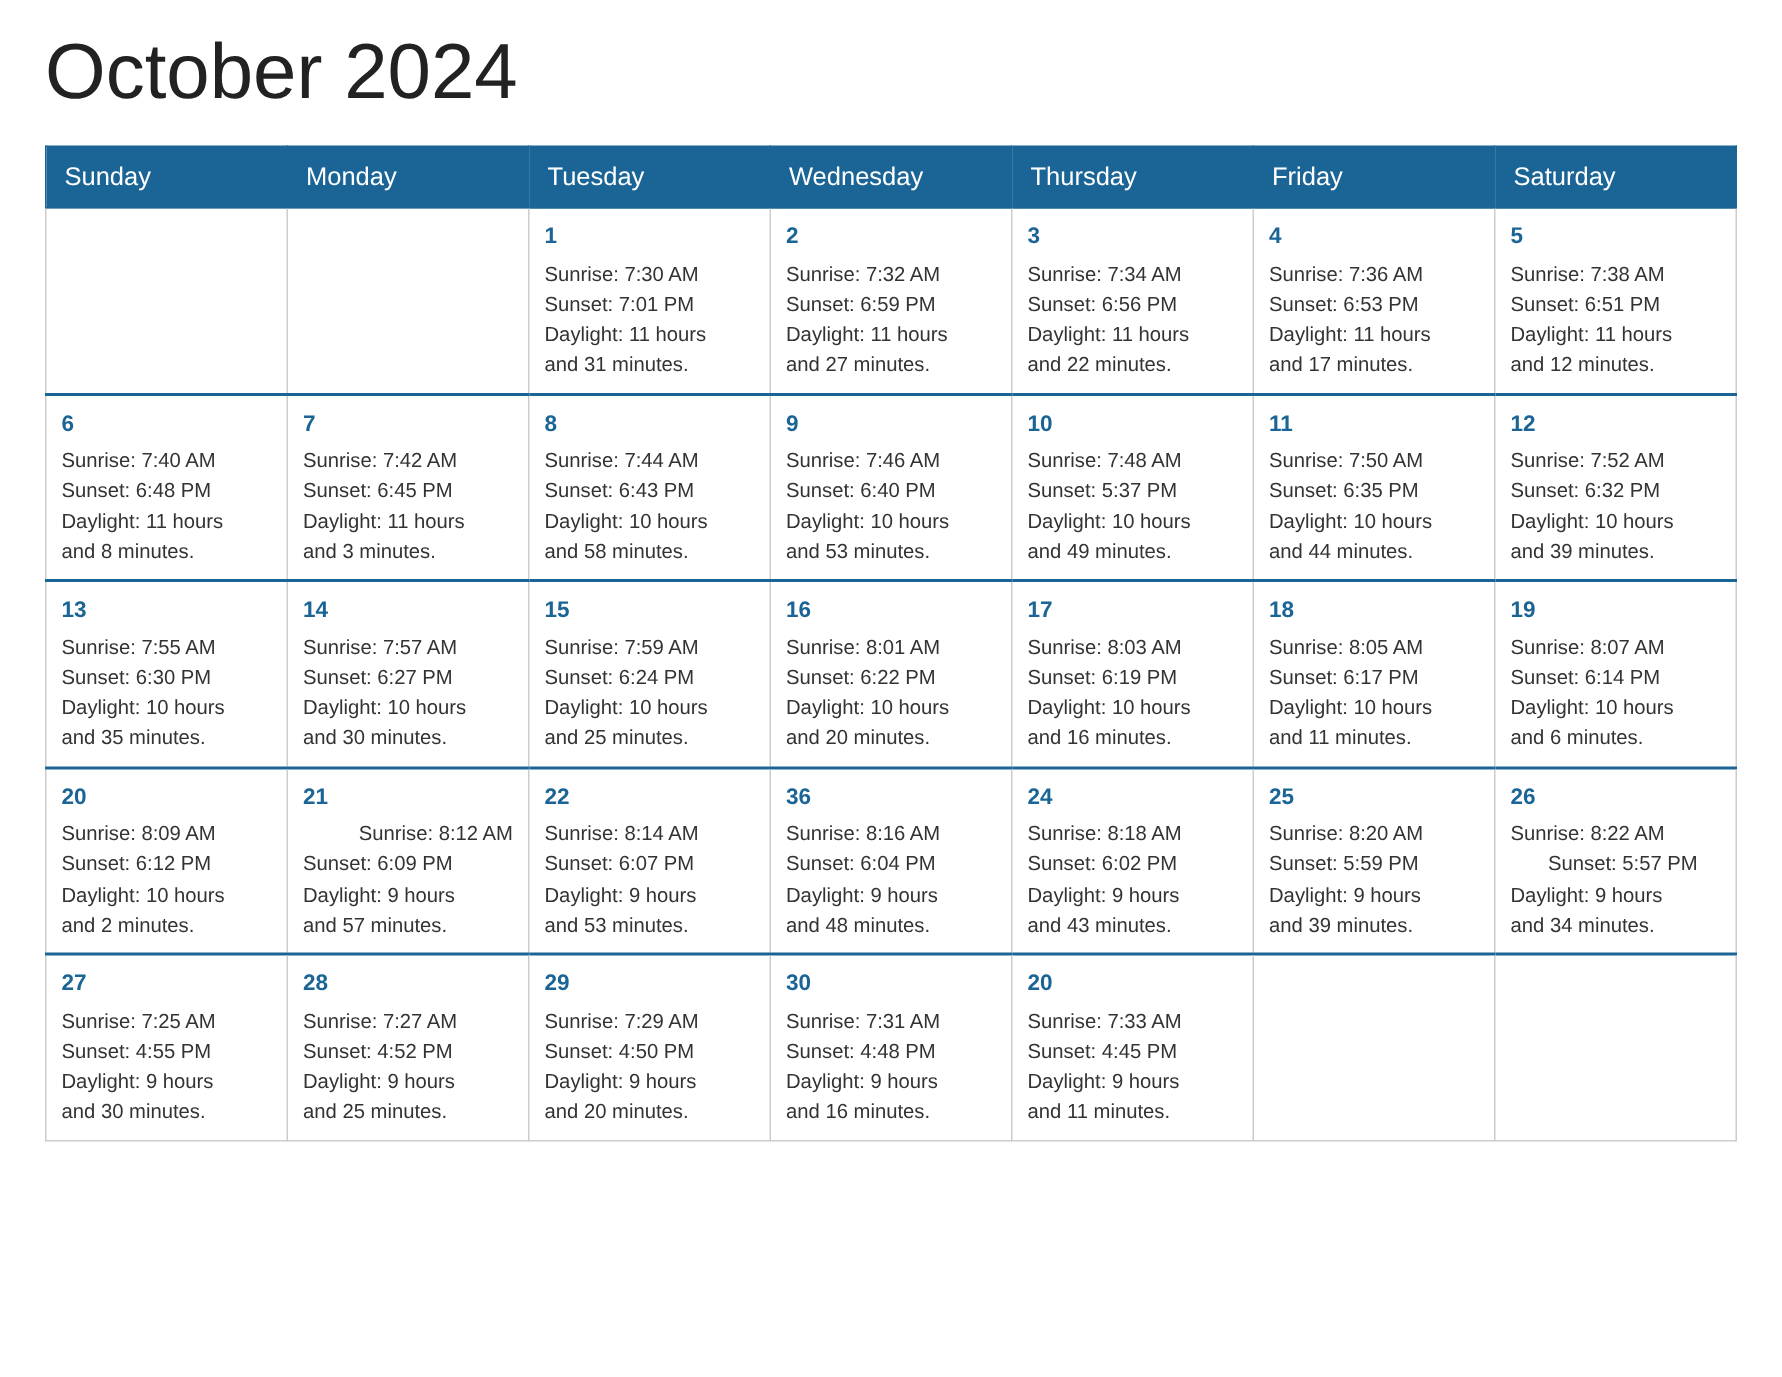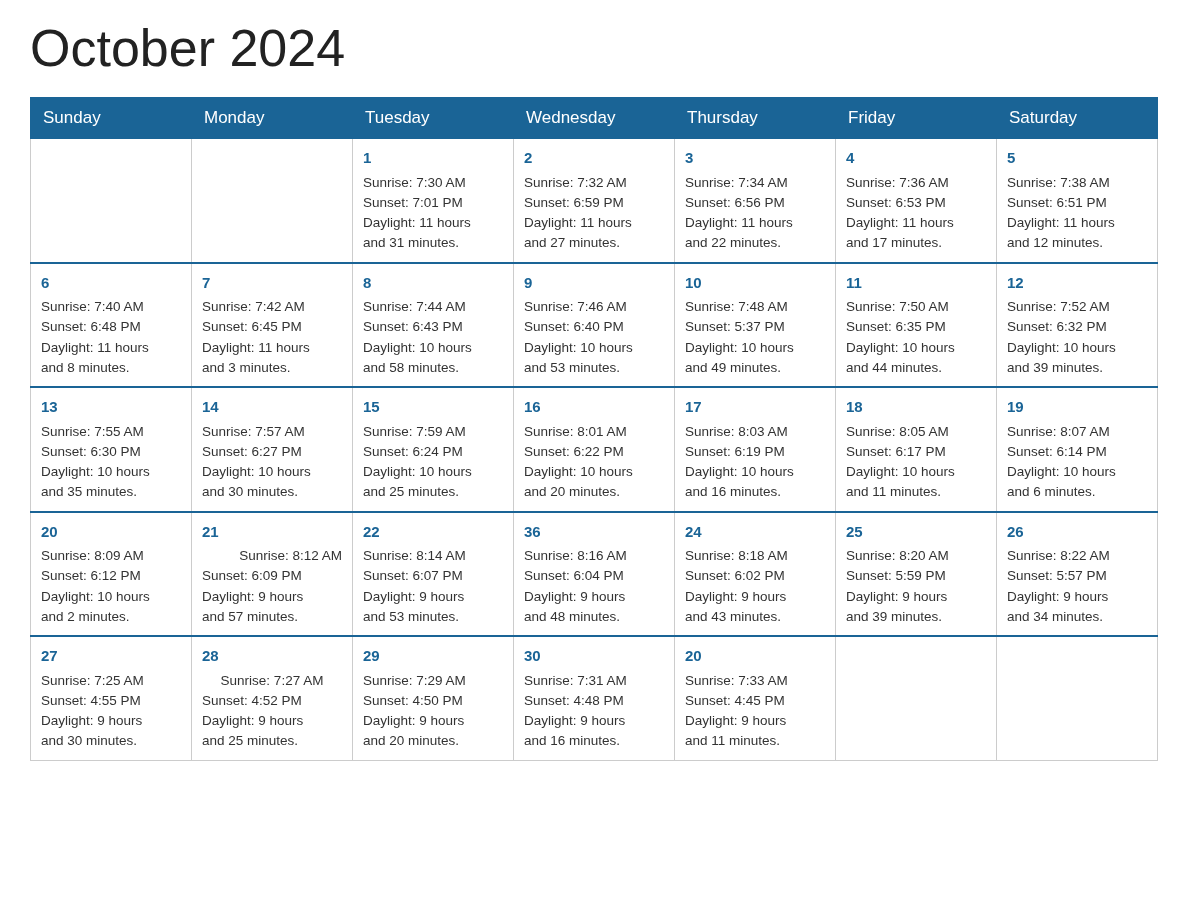--- a/index.html
+++ b/index.html
@@ -298,36 +298,36 @@
         <td>
           <span class="day-num">25</span>
           <span style="display: block;">Sunrise: 8:20 AM</span>
           <span style="display: block;">Sunset: 5:59 PM</span>
           <span style="display: block;">Daylight: 9 hours</span>
           <span style="display: block;">and 39 minutes.</span>
         </td>
         <td>
           <span class="day-num">26</span>
           <span style="display: block;">Sunrise: 8:22 AM</span>
-          <span style="display: block;">Sunset: 5:57 PM</span>
+          <span style="display: block; margin-left: 25px;">Sunset: 5:57 PM</span>
           <span style="display: block;">Daylight: 9 hours</span>
           <span style="display: block;">and 34 minutes.</span>
         </td>
       </tr>
       <tr class="row-divider">
         <td>
           <span class="day-num">27</span>
           <span style="display: block;">Sunrise: 7:25 AM</span>
           <span style="display: block;">Sunset: 4:55 PM</span>
           <span style="display: block;">Daylight: 9 hours</span>
           <span style="display: block;">and 30 minutes.</span>
         </td>
         <td>
           <span class="day-num">28</span>
-          <span style="display: block; text-align: center;">Sunrise: 7:27 AM</span>
+          <span style="display: block;">Sunrise: 7:27 AM</span>
           <span style="display: block;">Sunset: 4:52 PM</span>
           <span style="display: block;">Daylight: 9 hours</span>
           <span style="display: block;">and 25 minutes.</span>
         </td>
         <td>
           <span class="day-num">29</span>
           <span style="display: block;">Sunrise: 7:29 AM</span>
           <span style="display: block;">Sunset: 4:50 PM</span>
           <span style="display: block;">Daylight: 9 hours</span>
           <span style="display: block;">and 20 minutes.</span>

